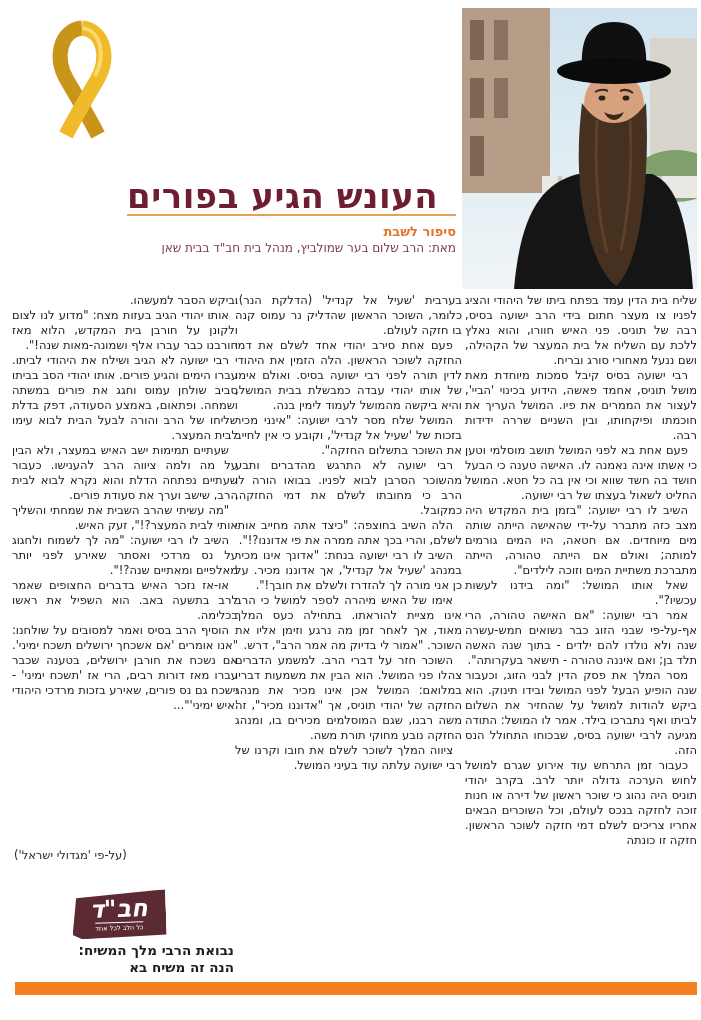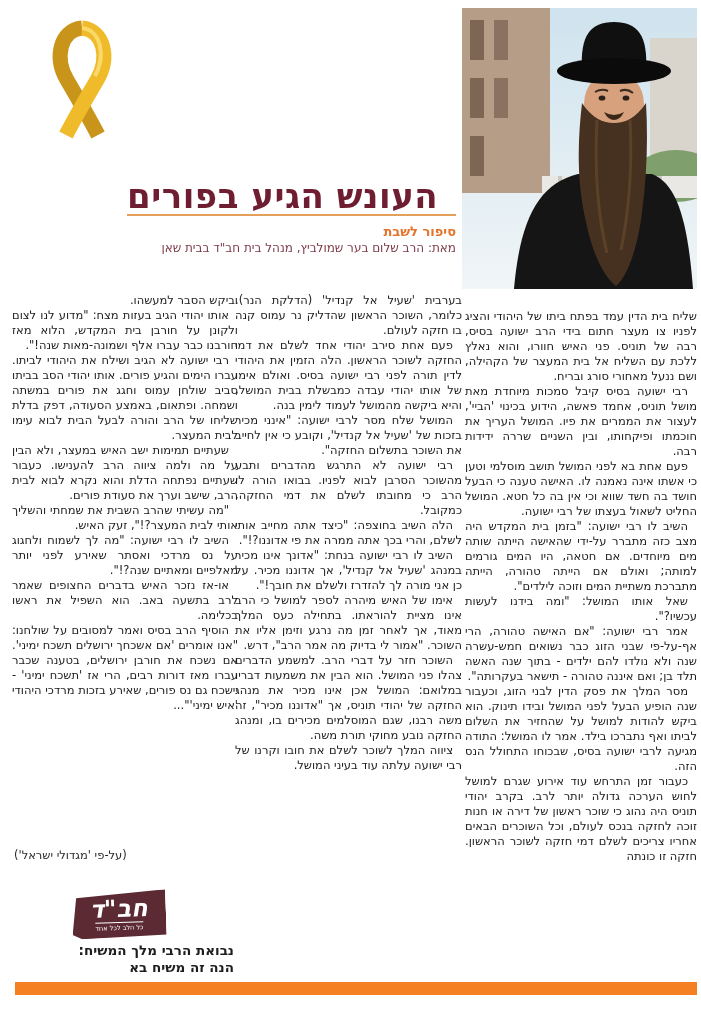--- a/index.html
+++ b/index.html
@@ -14,21 +14,21 @@
   #title{left:127px;top:148px;width:330px;text-align:left;
     font-size:34px;font-weight:bold;color:#6f1d30;white-space:nowrap;letter-spacing:0.5px;margin-top:28px;}
   #rule{left:127px;top:214px;width:329px;border-top:2px solid #e2a05c;height:0;}
   #subtitle{left:127px;top:224px;width:329px;text-align:right;
     font-size:13px;font-weight:bold;color:#e4742c;}
   #byline{left:127px;top:241px;width:329px;text-align:right;
     font-size:12px;color:#7c3b49;}
   
   .col{top:293px;font-size:11.5px;line-height:15px;color:#1c1c1c;
     text-align:justify;overflow:hidden;}
-  #col-right{left:465px;width:232px;height:690px;margin-top:16px;}
+  #col-right{left:465px;width:232px;height:690px;}
   #col-mid{left:235px;width:227px;height:690px;}
   #col-left{left:0;width:226px;height:545px;margin-left:12px;}
   .col p{margin:0;}
   .col p.ind{text-indent:9px;}
   
   #credit{left:14px;top:848px;width:226px;text-align:left;direction:rtl;
     font-size:11.5px;color:#2a2a2a;}
   #logo{left:72px;top:891px;width:94px;height:47px;background:#5c2a33;
     clip-path:polygon(5% 12%,100% 0,100% 96%,10% 100%,0 90%);
     transform:rotate(-2deg);display:flex;flex-direction:column;

